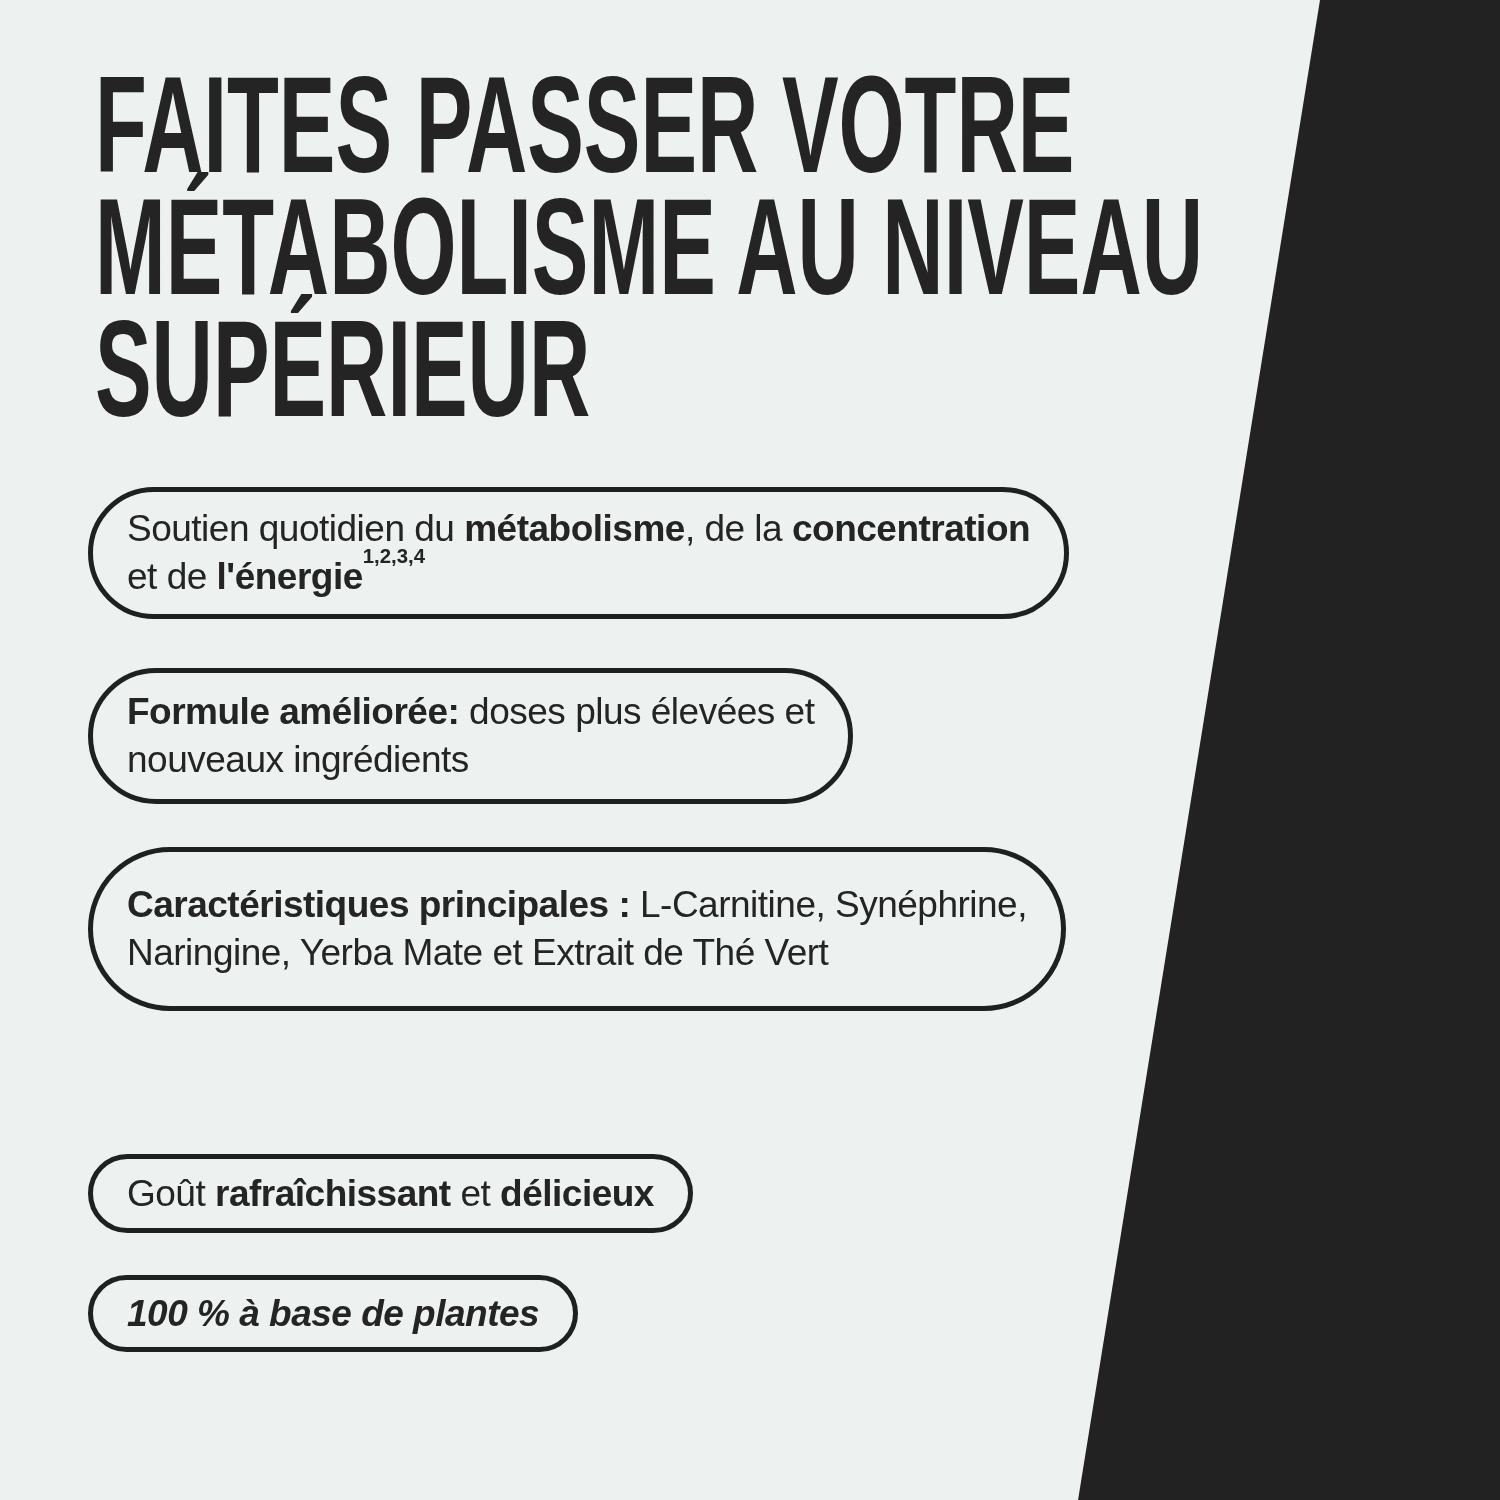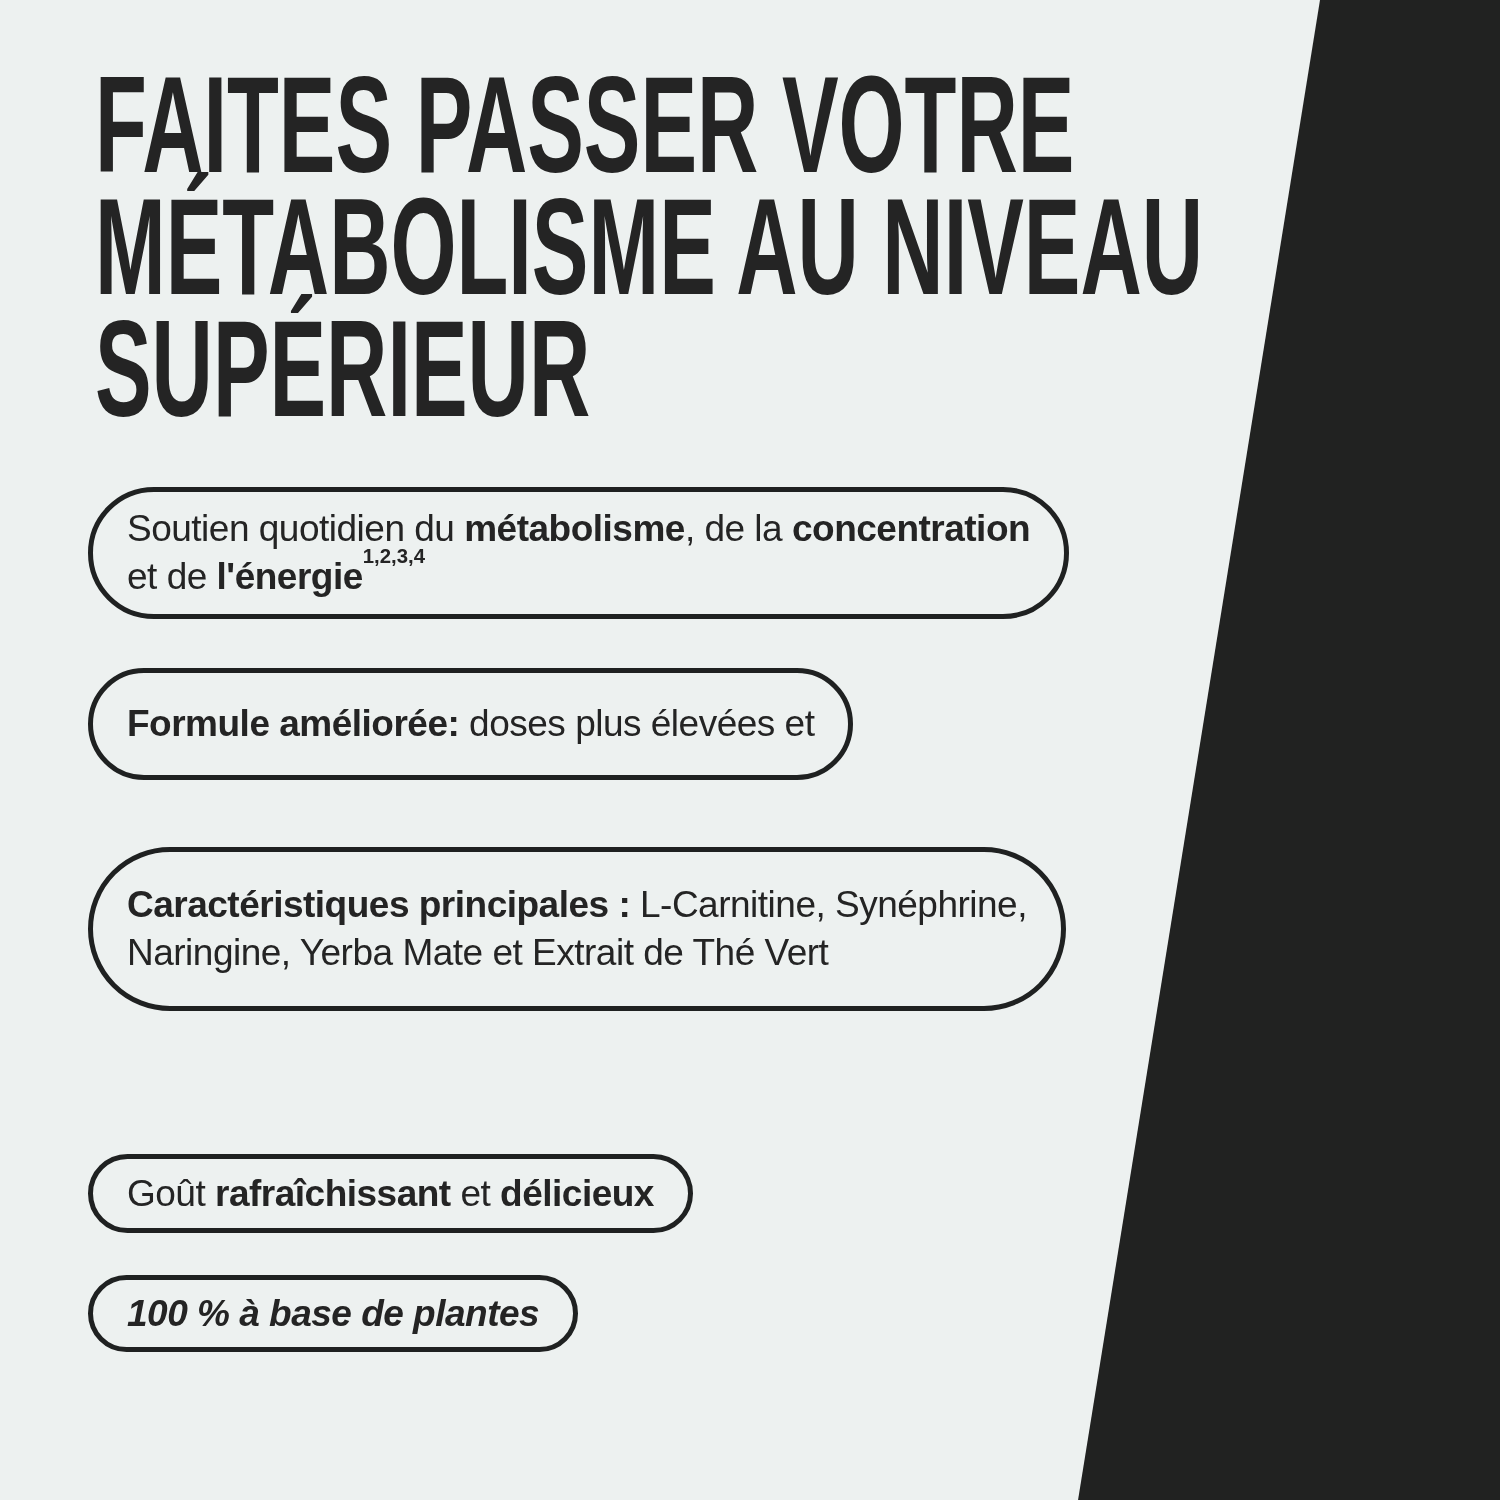--- a/index.html
+++ b/index.html
@@ -57,21 +57,21 @@
   }
   .b{font-weight:700;}
   sup.ref{
     font-size:0.55em;
     font-weight:700;
     line-height:0;
     position:relative;top:-0.62em;
     letter-spacing:0;
   }
   .p1{top:487px;height:132px;}
-  .p2{top:668px;height:112px;}
+  .p2{top:668px;height:136px;}
   .p3{top:847px;height:164px;}
   .p4{top:1031px;height:78px;}
   .p5{top:1154px;height:79px;text-align:right;}
   .p6{top:1275px;height:77px;font-style:italic;}
 </style>
 </head>
 <body>
 
 <div class="canvas">
 
@@ -81,21 +81,21 @@
     <div>FAITES PASSER VOTRE</div>
     <div>MÉTABOLISME AU NIVEAU</div>
     <div>SUPÉRIEUR</div>
   </h1>
 
   <div class="pill p1">
     <p class="pill-text"><span>Soutien quotidien du </span><span class="b">métabolisme</span><span>, de la </span><span class="b">concentration</span><br><span>et de </span><span class="b">l'énergie</span><sup class="ref">1,2,3,4</sup></p>
   </div>
 
   <div class="pill p2">
-    <p class="pill-text"><span class="b">Formule améliorée:</span><span> doses plus élevées et</span><br></p>
+    <p class="pill-text"><span class="b">Formule améliorée:</span><span> doses plus élevées et</span><br><span>nouveaux ingrédients</span></p>
   </div>
 
   <div class="pill p3">
     <p class="pill-text"><span class="b">Caractéristiques principales :</span><span> L-Carnitine, Synéphrine,</span><br><span>Naringine, Yerba Mate et Extrait de Thé Vert</span></p>
   </div>
 
 
   <div class="pill p5">
     <p class="pill-text"><span>Goût </span><span class="b">rafraîchissant</span><span> et </span><span class="b">délicieux</span></p>
   </div>

